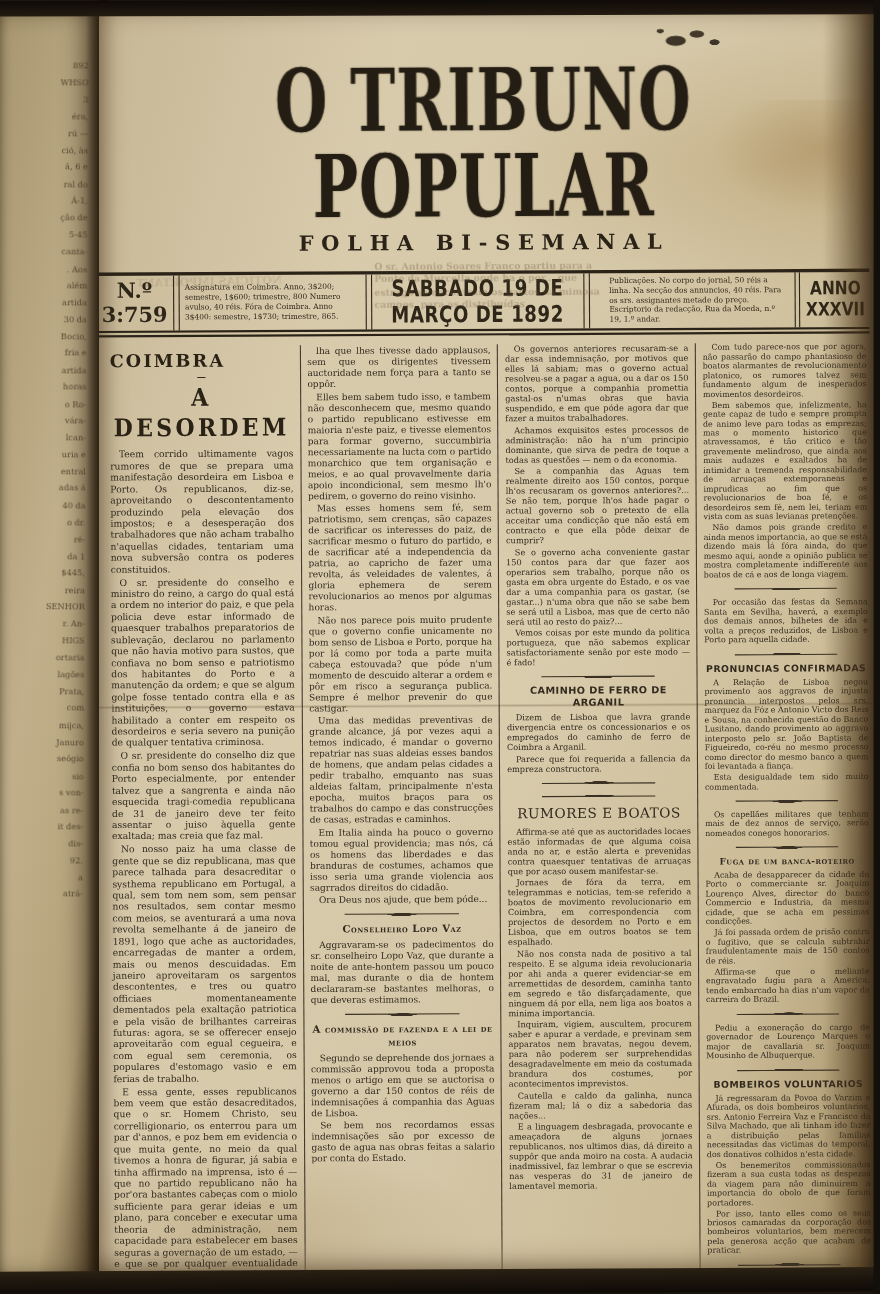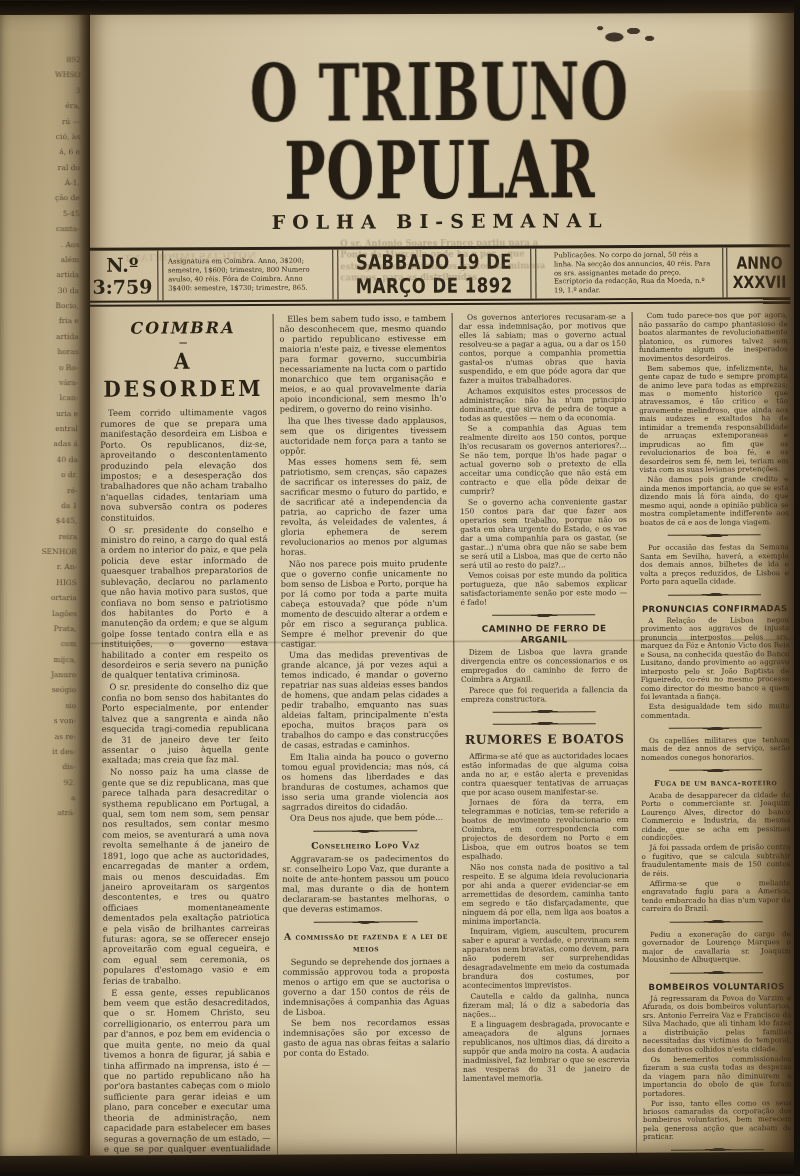--- a/index.html
+++ b/index.html
@@ -89,26 +89,26 @@
 
   
   .cols{display:flex;height:882px;overflow:hidden;padding:8px 0 0 6px;}
   .col{height:100%;overflow:hidden;padding:0 5px;color:#322a1f;}
   .c1{width:168px;font-size:8.4px;line-height:1.24;}
   .c2{width:168px;font-size:8.2px;line-height:1.22;}
   .c3{width:168px;font-size:7.5px;line-height:1.2;}
   .c4{width:150px;font-size:7.2px;line-height:1.18;}
   .crule{width:1px;background:linear-gradient(rgba(52,42,30,.9) 0 92%,rgba(52,42,30,0));margin:0 1px;}
   .col p{margin:0 0 1.5px;text-align:justify;text-indent:8px;}
-  .kicker{font-size:16px;font-weight:bold;text-align:center;letter-spacing:2px;margin:4px 0 0;color:#2b2216;font-style:italic;}
+  .kicker{font-size:16px;font-weight:bold;letter-spacing:2px;margin:4px 0 0;color:#2b2216;}
   .kdash{text-align:center;line-height:.7;font-weight:bold;margin:2px 0;}
   .headline{font-size:20px;font-weight:bold;text-align:center;letter-spacing:3px;margin:4px 0 8px;color:#2b2216;transform:scaleY(1.1);}
   .h-sc{font-variant:small-caps;font-weight:bold;text-align:center;font-size:1.12em;margin:3px 0 3px;letter-spacing:.5px;}
   .h-caps{font-weight:bold;text-align:center;font-size:1.18em;margin:3px 0 3px;letter-spacing:.4px;font-family:"DejaVu Sans",sans-serif;}
-  .h-big{font-weight:bold;text-align:center;font-size:1.65em;margin:4px 0 4px;letter-spacing:.5px;}
+  .h-big{font-weight:normal;text-align:center;font-size:1.65em;margin:4px 0 4px;letter-spacing:.5px;}
   .sw{height:7px;margin:5px auto;width:62%;position:relative;}
   .sw::before{content:"";position:absolute;left:0;right:0;top:3px;height:1px;background:#3a3023;}
   .sw::after{content:"";position:absolute;left:50%;top:1.5px;width:46px;height:4px;margin-left:-23px;
     background:radial-gradient(ellipse 50% 50% at center,#3a3023 0 55%,transparent 60%);}
   .em{font-style:italic;}
 
   
   .curve-shade{position:absolute;right:0;top:0;width:46px;height:100%;z-index:14;pointer-events:none;
     background:linear-gradient(90deg,rgba(60,40,16,0),rgba(72,50,22,.42) 70%,rgba(40,26,10,.6));}
 </style>
@@ -208,22 +208,22 @@
         <p>Teem corrido ultimamente vagos rumores de que se prepara uma manifestação desordeira em Lisboa e Porto. Os republicanos, diz-se, aproveitando o descontentamento produzindo pela elevação dos impostos; e a desesperação dos trabalhadores que não acham trabalho n'aquellas cidades, tentariam uma nova subversão contra os poderes constituidos.</p>
         <p>O sr. presidente do conselho e ministro do reino, a cargo do qual está a ordem no interior do paiz, e que pela policia deve estar informado de quaesquer trabalhos preparatorios de sublevação, declarou no parlamento que não havia motivo para sustos, que confiava no bom senso e patriotismo dos habitantes do Porto e a manutenção da ordem; e que se algum golpe fosse tentado contra ella e as instituições, o governo estava habilitado a conter em respeito os desordeiros e seria severo na punição de qualquer tentativa criminosa.</p>
         <p>O sr. presidente do conselho diz que confia no bom senso dos habitantes do Porto especialmente, por entender talvez que a sangrenta e ainda não esquecida tragi-comedia republicana de 31 de janeiro deve ter feito assentar o juiso àquella gente exaltada; mas creia que faz mal.</p>
         <p>No nosso paiz ha uma classe de gente que se diz republicana, mas que parece talhada para desacreditar o systhema republicano em Portugal, a qual, sem tom nem som, sem pensar nos resultados, sem contar mesmo com meios, se aventurará a uma nova revolta semelhante á de janeiro de 1891, logo que ache as auctoridades, encarregadas de manter a ordem, mais ou menos descuidadas. Em janeiro aproveitaram os sargentos descontentes, e tres ou quatro officiaes momentaneamente dementados pela exaltação patriotica e pela visão de brilhantes carreiras futuras: agora, se se offerecer ensejo aproveitarão com egual cegueira, e com egual sem ceremonia, os populares d'estomago vasio e em ferias de trabalho.</p>
         <p>E essa gente, esses republicanos bem veem que estão desacreditados, que o sr. Homem Christo, seu correlligionario, os enterrou para um par d'annos, e poz bem em evidencia o que muita gente, no meio da qual tivemos a honra de figurar, já sabia e tinha affirmado na imprensa, isto é — que no partido republicano não ha por'ora bastantes cabeças com o miolo sufficiente para gerar ideias e um plano, para conceber e executar uma theoria de administração, nem capacidade para estabelecer em bases seguras a governação de um estado, — e que se por qualquer eventualidade se assenhoriassem do poder, esta nação cahiria dentro de uma semana na mais espantosa anarchia que se póde imaginar, as vinganças pessoaes seriam terriveis, e os cofres publicos, bancos e casas particulares, seriam saqueados pela genta-</p>
       </div>
 
       <div class="crule"></div>
 
       <div class="col c2">
+        <p>lha que lhes tivesse dado applausos, sem que os dirigentes tivessem auctoridade nem força para a tanto se oppôr.</p>
         <p>Elles bem sabem tudo isso, e tambem não desconhecem que, mesmo quando o partido republicano estivesse em maioria n'este paiz, e tivesse elementos para formar governo, succumbiria necessariamente na lucta com o partido monarchico que tem organisação e meios, e ao qual provavelmente daria apoio incondicional, sem mesmo lh'o pedirem, o governo do reino visinho.</p>
-        <p>lha que lhes tivesse dado applausos, sem que os dirigentes tivessem auctoridade nem força para a tanto se oppôr.</p>
         <p>Mas esses homens sem fé, sem patriotismo, sem crenças, são capazes de sacrificar os interesses do paiz, de sacrificar mesmo o futuro do partido, e de sacrificar até a independencia da patria, ao capricho de fazer uma revolta, ás veleidades de valentes, á gloria ephemera de serem revolucionarios ao menos por algumas horas.</p>
         <p>Não nos parece pois muito prudente que o governo confie unicamente no bom senso de Lisboa e Porto, porque ha por lá como por toda a parte muita cabeça estouvada? que póde n'um momento de descuido alterar a ordem e pôr em risco a segurança publica. Sempre é melhor prevenir do que castigar.</p>
         <p>Uma das medidas preventivas de grande alcance, já por vezes aqui a temos indicado, é mandar o governo repatriar nas suas aldeias esses bandos de homens, que andam pelas cidades a pedir trabalho, emquanto nas suas aldeias faltam, principalmente n'esta epocha, muitos braços para os trabalhos do campo e das construcções de casas, estradas e caminhos.</p>
         <p>Em Italia ainda ha pouco o governo tomou egual providencia; mas nós, cá os homens das liberdades e das branduras de costumes, achamos que isso seria uma grande violencia aos sagrrados direitos do cidadão.</p>
         <p>Ora Deus nos ajude, que bem póde...</p>
         <div class="sw"></div>
         <div class="h-sc">Conselheiro Lopo Vaz</div>
         <p>Aggravaram-se os padecimentos do sr. conselheiro Lopo Vaz, que durante a noite de ante-hontem passou um pouco mal, mas durante o dia de hontem declararam-se bastantes melhoras, o que deveras estimamos.</p>
         <div class="sw"></div>
         <div class="h-sc">A commissão de fazenda e a lei de meios</div>
@@ -242,21 +242,21 @@
         <div class="sw"></div>
         <div class="h-caps">CAMINHO DE FERRO DE ARGANIL</div>
         <p>Dizem de Lisboa que lavra grande divergencia entre os concessionarios e os empregados do caminho de ferro de Coimbra a Arganil.</p>
         <p>Parece que foi requerida a fallencia da empreza constructora.</p>
         <div class="sw"></div>
         <div class="sw"></div>
         <div class="h-big">RUMORES E BOATOS</div>
         <p>Affirma-se até que as auctoridades locaes estão informadas de que alguma coisa anda no ar, e estão alerta e prevenidas contra quaesquer tentativas de arruaças que por acaso ousem manifestar-se.</p>
         <p>Jornaes de fóra da terra, em telegrammas e noticias, tem-se referido a boatos de movimento revolucionario em Coimbra, em correspondencia com projectos de desordem no Porto e em Lisboa, que em outros boatos se tem espalhado.</p>
         <p>Não nos consta nada de positivo a tal respeito. E se alguma ideia revolucionaria por ahi anda a querer evidenciar-se em arremettidas de desordem, caminha tanto em segredo e tão disfarçadamente, que ninguem dá por ella, nem liga aos boatos a minima importancia.</p>
-        <p>Inquiram, vigiem, auscultem, procurem saber e apurar a verdade, e previnam sem apparatos nem bravatas, como devem, para não poderem ser surprehendidas desagradavelmente em meio da costumada brandura dos costumes, por acontecimentos imprevistos.</p>
+        <p>Inquiram, vigiem, auscultem, procurem saber e apurar a verdade, e previnam sem apparatos nem bravatas, negou devem, para não poderem ser surprehendidas desagradavelmente em meio da costumada brandura dos costumes, por acontecimentos imprevistos.</p>
         <p>Cautella e caldo da galinha, nunca fizeram mal; lá o diz a sabedoria das nações...</p>
         <p>E a linguagem desbragada, provocante e ameaçadora de alguns jornaes republicanos, nos ultimos dias, dá direito a suppôr que anda moiro na costa. A audacia inadmissivel, faz lembrar o que se escrevia nas vesperas do 31 de janeiro de lamentavel memoria.</p>
       </div>
 
       <div class="crule"></div>
 
       <div class="col c4">
         <p>Com tudo parece-nos que por agora, não passarão do campo phantasioso de boatos alarmantes de revolucionamento platonico, os rumores talvez sem fundamento algum de inesperados movimentos desordeiros.</p>
         <p>Bem sabemos que, infelizmente, ha gente capaz de tudo e sempre prompta de animo leve para todas as emprezas; mas o momento historico que atravessamos, é tão critico e tão gravemente melindroso, que ainda aos mais audazes e exaltados ha de intimidar a tremenda responsabilidade de arruaças extemporaneas e imprudicas ao fim que os revolucionarios de boa fé, e os desordeiros sem fé, nem lei, teriam em vista com as suas levianas pretenções.</p>
         <p>Não damos pois grande credito e ainda menos importancia, ao que se está dizendo mais lá fóra ainda, do que mesmo aqui, aonde a opinião publica se mostra completamente indifferente aos boatos de cá e aos de longa viagem.</p>

